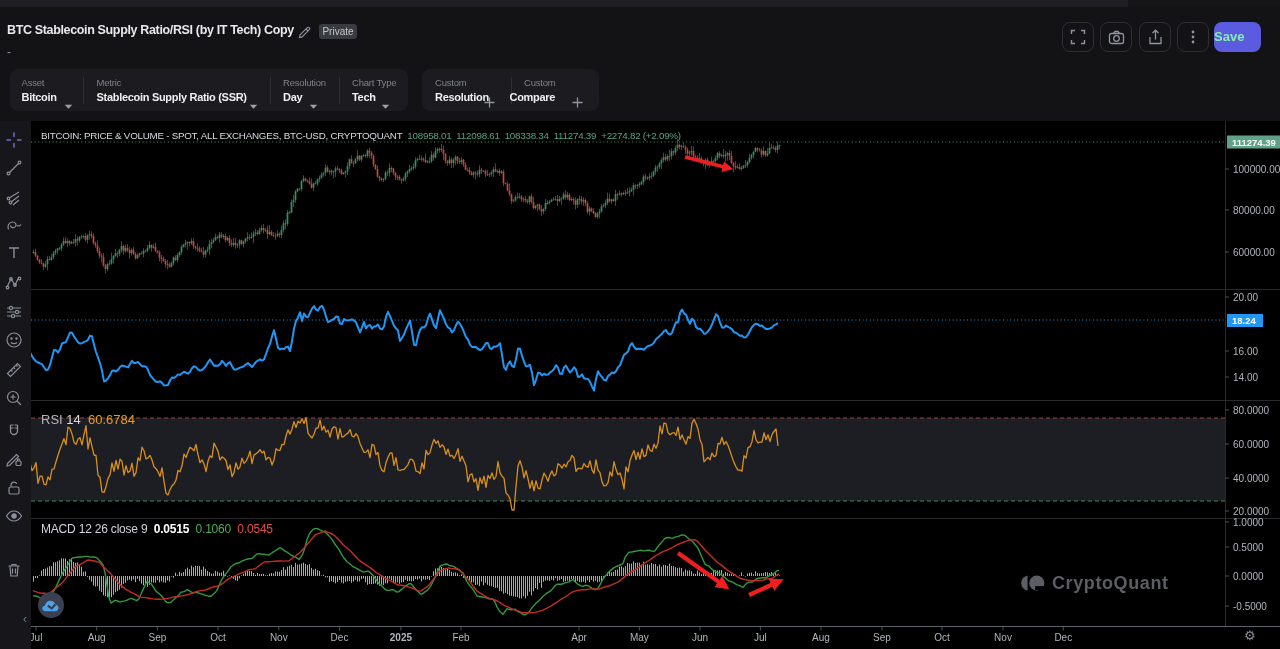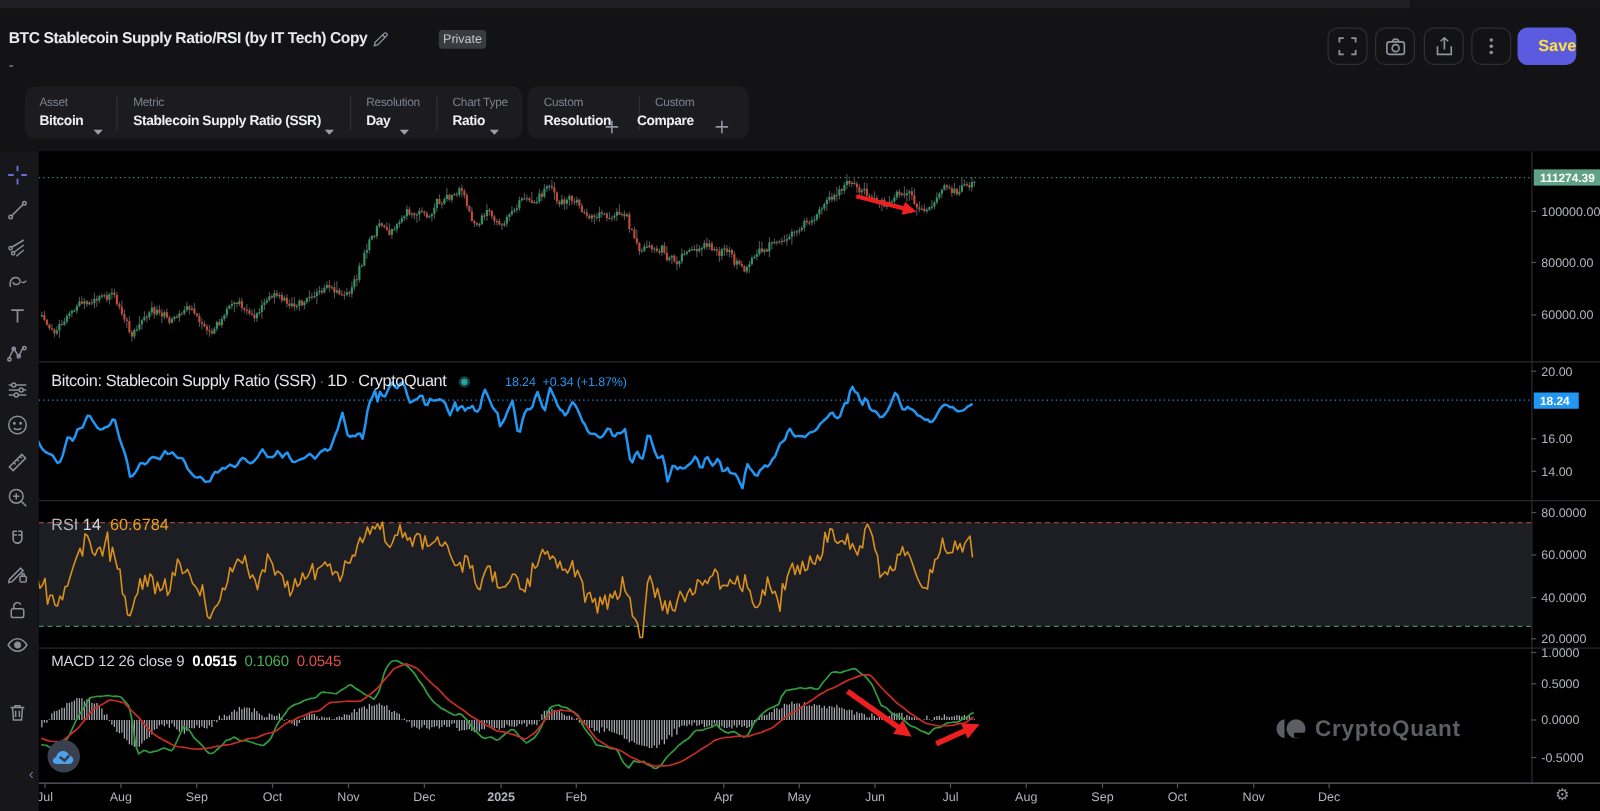--- a/index.html
+++ b/index.html
@@ -1,24 +1,24 @@
 <!DOCTYPE html>
 <html><head><meta charset="utf-8"><style>
 * { margin:0; padding:0; box-sizing:border-box; }
 html,body { width:1280px; height:649px; background:#000; overflow:hidden;
   font-family:"Liberation Sans", sans-serif; }
 #page { position:relative; width:1280px; height:515px;padding-left:42px; }
 #topstrip { position:absolute; left:0; top:0; width:1280px; height:7px; background:#1f1f24; }
 #header { position:absolute; left:0; top:7px; width:1280px; height:114px; background:#131316; }
 .title { position:absolute; left:7px; top:16px; font-size:12.5px; font-weight:bold; color:#e8e9ed; letter-spacing:-0.35px; }
 .pencil { position:absolute; left:298px; top:18px; }
-.badge { position:absolute; left:319px; top:17px; width:38px; height:15px; background:#3a3a41; border-radius:3px; color:#c5c7cc; font-size:10px; text-align:center; line-height:15px;margin-left:32px; }
+.badge { position:absolute; left:319px; top:17px; width:38px; height:15px; background:#3a3a41; border-radius:3px; color:#c5c7cc; font-size:10px; text-align:center; line-height:15px; }
 .dash { position:absolute; left:7px; top:38px; color:#9094a0; font-size:12px; }
 .tb { position:absolute; top:15px; width:32px; height:30px; border:1px solid #2e2e34; border-radius:8px; display:flex; align-items:center; justify-content:center; }
-.save { position:absolute; top:15px; left:1214px; width:47px; height:30px; background:#5b5be0; border-radius:8px; color:#fde047; font-size:13px; font-weight:bold; text-align:right; line-height:30px; }
+.save { position:absolute; top:15px; left:1214px; width:47px; height:30px; background:#5b5be0; border-radius:8px; color:#86efac; font-size:13px; font-weight:bold; text-align:left; line-height:30px; }
 .tbox { position:absolute; top:62px; height:42px; background:#1c1c20; border-radius:8px; }
 .tsec { position:absolute; top:8px; height:27px; border-left:1px solid #2e2e33; }
 .tlab { position:absolute; font-size:9.5px; letter-spacing:-0.2px; color:#7e828c; top:8px; }
 .tval { position:absolute; font-size:11px; letter-spacing:-0.3px; font-weight:bold; color:#eff0f3; top:21.5px; }
 #sidebar { position:absolute; left:0; top:121px; width:31px; height:528px; background:#17171b; }
 .tool { position:absolute; left:5px; }
 #chart { position:absolute; left:0; top:121px; }
 .ax { font-size:10px; fill:#b2b5be; font-family:"Liberation Sans", sans-serif; }
 .axb { font-size:9.5px; font-weight:bold; fill:#fff; font-family:"Liberation Sans", sans-serif; }
 .legend { position:absolute; white-space:nowrap; }
@@ -72,41 +72,41 @@
         </svg>
       </div>
       <div class="tb" style="left:1177px">
         <svg width="16" height="16" viewBox="0 0 16 16" fill="#9094a0">
           <circle cx="8" cy="3" r="1.4"></circle>
           <circle cx="8" cy="8" r="1.4"></circle>
           <circle cx="8" cy="13" r="1.4"></circle>
         </svg>
       </div>
       <div class="save">Save</div>
-  <div class="tbox" style="left:20px; width:398px;">
+  <div class="tbox" style="left:10px; width:398px;">
     <div class="tlab" style="left:11.5px;">Asset</div>
         <div class="tval" style="left:11.5px;">Bitcoin</div>
     <div style="position:absolute;left:53.5px;top:26px;"><svg width="9" height="5.5" viewBox="0 0 9 5.5" fill="#9da0a8">
             <path d="M0.8 0.8l3.7 4 3.7-4z"></path>
           </svg></div>
     <div class="tsec" style="left:73px;"></div>
     <div class="tlab" style="left:86.5px;">Metric</div>
         <div class="tval" style="left:86.5px;">Stablecoin Supply Ratio (SSR)</div>
     <div style="position:absolute;left:238.5px;top:26px;"><svg width="9" height="5.5" viewBox="0 0 9 5.5" fill="#9da0a8">
             <path d="M0.8 0.8l3.7 4 3.7-4z"></path>
           </svg></div>
     <div class="tsec" style="left:260px;"></div>
     <div class="tlab" style="left:273px;">Resolution</div>
         <div class="tval" style="left:273px;">Day</div>
     <div style="position:absolute;left:298.5px;top:26px;"><svg width="9" height="5.5" viewBox="0 0 9 5.5" fill="#9da0a8">
             <path d="M0.8 0.8l3.7 4 3.7-4z"></path>
           </svg></div>
     <div class="tsec" style="left:329px;"></div>
     <div class="tlab" style="left:342px;">Chart Type</div>
-        <div class="tval" style="left:342px;">Ratio</div>
+        <div class="tval" style="left:342px;">Tech</div>
     <div style="position:absolute;left:371px;top:26px;"><svg width="9" height="5.5" viewBox="0 0 9 5.5" fill="#9da0a8">
             <path d="M0.8 0.8l3.7 4 3.7-4z"></path>
           </svg></div>
   </div>
   <div class="tbox" style="left:421.5px; width:177.5px;">
     <div class="tlab" style="left:13.5px;">Custom</div>
         <div class="tval" style="left:13.5px;">Resolution</div>
     <div style="position:absolute;left:62.5px;top:25px;"><svg width="11" height="11" viewBox="0 0 11 11" stroke="#9094a0" stroke-width="1.3">
             <path d="M5.5 0.5v10M0.5 5.5h10"></path>
           </svg></div>
@@ -274,21 +274,21 @@
         <path d="M6 8V6a3 3 0 0 1 5.7-1.2"></path>
       </svg>
       <svg class="tool" style="top:386px" width="18" height="18" viewBox="0 0 18 18" fill="none" stroke="#8b8f9a" stroke-width="1.2">
         <path d="M1.5 9c2-3.3 4.5-5 7.5-5s5.5 1.7 7.5 5c-2 3.3-4.5 5-7.5 5S3.5 12.3 1.5 9z"></path>
         <circle cx="9" cy="9" r="2.2" fill="#8b8f9a"></circle>
       </svg>
       <svg class="tool" style="top:440px" width="18" height="18" viewBox="0 0 18 18" fill="none" stroke="#8b8f9a" stroke-width="1.2">
         <path d="M3.5 5h11M7 5V3.5h4V5M5 5l.8 10h6.4L13 5M7.5 7.5v5M10.5 7.5v5"></path>
       </svg>
     </div>
-<div class="legend" id="l2">Bitcoin: Stablecoin Supply Ratio (SSR)<span class="sep"> · </span>1D<span class="sep"> · </span>CryptoQuant<span class="dot"></span><span class="v">18.24&nbsp; +0.34 (+1.87%)</span></div>
+<div class="legend" id="l1">BITCOIN: PRICE &amp; VOLUME - SPOT, ALL EXCHANGES, BTC-USD, CRYPTOQUANT&nbsp; <span class="v">108958.01&nbsp; 112098.61&nbsp; 108338.34&nbsp; 111274.39&nbsp; +2274.82 (+2.09%)</span></div>
 <div class="legend" id="l3">RSI&nbsp;<b>14</b>&nbsp;&nbsp;<span class="v">60.6784</span></div>
 <div class="legend" id="l4">MACD 12 26 close 9&nbsp; <span class="w">0.0515</span>&nbsp; <span class="g">0.1060</span>&nbsp; <span class="r">0.0545</span></div>
 <div id="wm"><svg width="26" height="26" viewBox="0 0 26 26">
         <path d="M8.6 5.4a7.7 7.7 0 0 0 0 15.2z" fill="#5c5e64"></path>
         <circle cx="17.8" cy="13" r="7.6" fill="#5c5e64"></circle>
         <path d="M16.2 16.1h9.8v4h-9.8z" fill="#000"></path>
       </svg>CryptoQuant</div>
 <div id="bluelogo"><svg width="28" height="28" viewBox="0 0 28 28">
         <circle cx="14" cy="14" r="13" fill="#3a4050"></circle>
         <path d="M8.3 20.2c-2 0-3.2-1.5-3-3.1.2-1.3 1.3-2.3 2.6-2.4.5-2.9 2.8-4.9 5.5-4.9 2.3 0 4.3 1.5 5.1 3.6 1.8.2 3.1 1.7 3.1 3.4 0 1.9-1.5 3.4-3.3 3.4z" fill="#4da1e8"></path>

